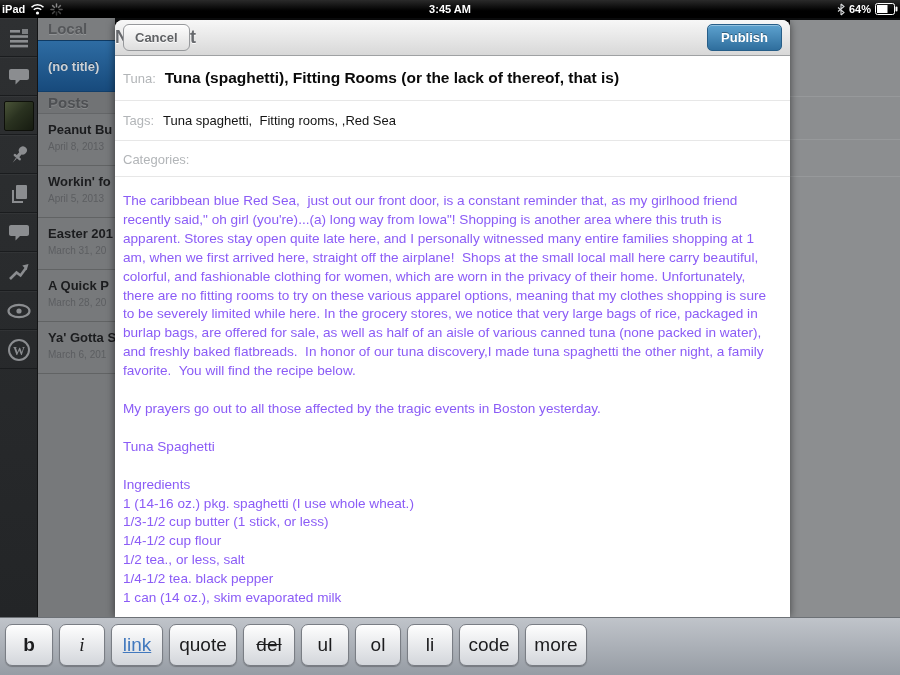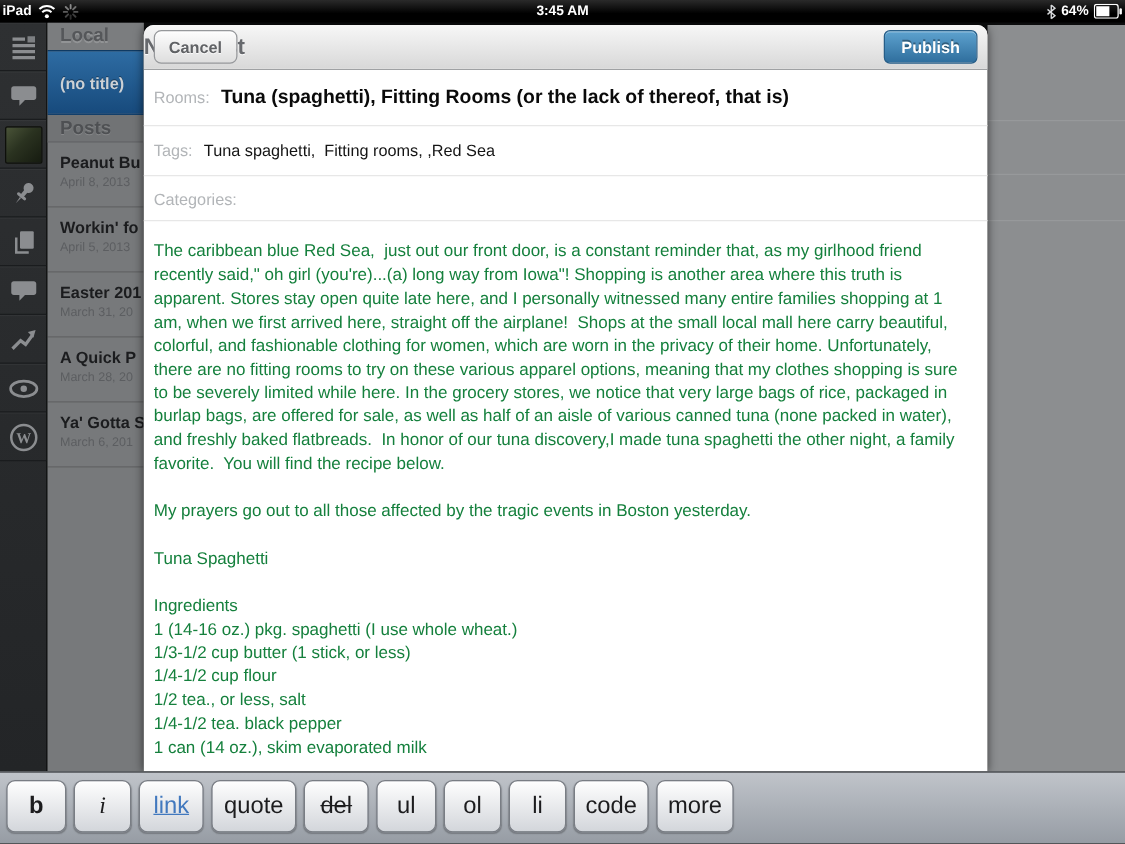--- a/index.html
+++ b/index.html
@@ -63,21 +63,21 @@
     text-shadow:0 -1px 0 rgba(0,0,0,0.35); box-shadow:inset 0 1px 0 rgba(255,255,255,0.35); }
 
   .field-row { display:flex; align-items:baseline; padding:0 0 0 8px; border-bottom:1px solid #e7e7e7; }
   .row-title { height:45px; padding-top:13px; }
   .row-tags  { height:40px; padding-top:12px; }
   .row-cats  { height:36px; padding-top:11px; }
   .field-label { font-size:13px; color:#b2b5b8; flex:none; }
   .title-value { margin-left:9px; font-size:15.5px; font-weight:bold; color:#0a0a0a; white-space:pre; }
   .tags-value  { margin-left:9px; font-size:13px; color:#141414; white-space:pre; }
 
-  .post-body { padding:15px 10px 0 8px; font-size:13.6px; line-height:18.9px; color:#15803d;
+  .post-body { padding:15px 10px 0 8px; font-size:13.6px; line-height:18.9px; color:#8b5cf6;
     white-space:pre-wrap; width:668px; }
 
   
   .toolbar { position:absolute; left:0; top:617px; width:900px; height:58px;
     background:linear-gradient(#c0c4ca,#969ca4); border-top:1px solid #6d7176;
     display:flex; align-items:flex-start; padding:6px 4px 0 5px; gap:6px; }
   .tb-btn { height:42px; border-radius:7px; border:1px solid #797d84;
     background:linear-gradient(#fefefe,#d3d6db); font-family:"Liberation Sans",sans-serif;
     font-size:19px; color:#1c1c1e; box-shadow:inset 0 1px 0 rgba(255,255,255,0.7), 0 1px 1px rgba(0,0,0,0.25);
     display:flex; align-items:center; justify-content:center; }
@@ -255,21 +255,21 @@
     </div>
 
     <div class="modal">
       <div class="modal-header">
         <button class="btn-cancel">Cancel</button>
         <div class="modal-title">New Post</div>
         <button class="btn-publish">Publish</button>
       </div>
 
       <div class="field-row row-title">
-        <span class="field-label">Rooms:</span>
+        <span class="field-label">Tuna:</span>
         <span class="title-value">Tuna (spaghetti), Fitting Rooms (or the lack of thereof, that is)</span>
       </div>
 
       <div class="field-row row-tags">
         <span class="field-label">Tags:</span>
         <span class="tags-value">Tuna spaghetti,  Fitting rooms, ,Red Sea</span>
       </div>
 
       <div class="field-row row-cats">
         <span class="field-label">Categories:</span>

